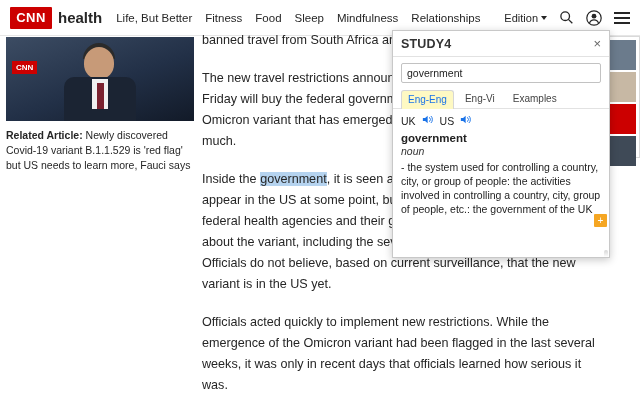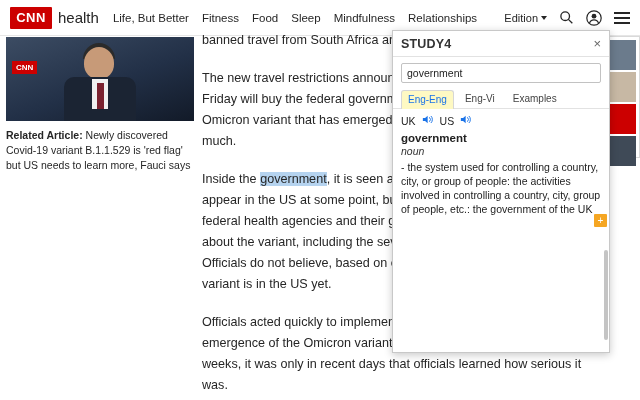--- a/index.html
+++ b/index.html
@@ -36,21 +36,21 @@
     display: flex;
     align-items: center;
     justify-content: center;
     font-family: "Liberation Sans", sans-serif;
     margin-right: 6px;
     border-radius: 1px;
   }
   .section-name {
     font-size: 15px;
     color: #262626;
-    font-weight: 400;
+    font-weight: 700;
     margin-right: 14px;
   }
   .nav-links {
     display: flex;
     align-items: flex-end;
     gap: 13px;
     flex: 1;
   }
   .nav-links span {
     font-size: 11.5px;
@@ -178,21 +178,21 @@
     position: absolute;
     top: 36px; right: 0;
     width: 44px; height: 122px;
     border: 1px solid #d9d9d9;
   }
 
   
   .popup {
     position: absolute;
     top: 30px; left: 392px;
-    width: 218px; height: 323px;
+    width: 218px; height: 228px;
     background: #ffffff;
     border: 1px solid #c8c8c8;
     box-shadow: 0 2px 8px rgba(0,0,0,0.22);
     display: flex;
     flex-direction: column;
     font-size: 11px;
     color: #222;
   }
   .popup-title-bar {
     height: 26px;

